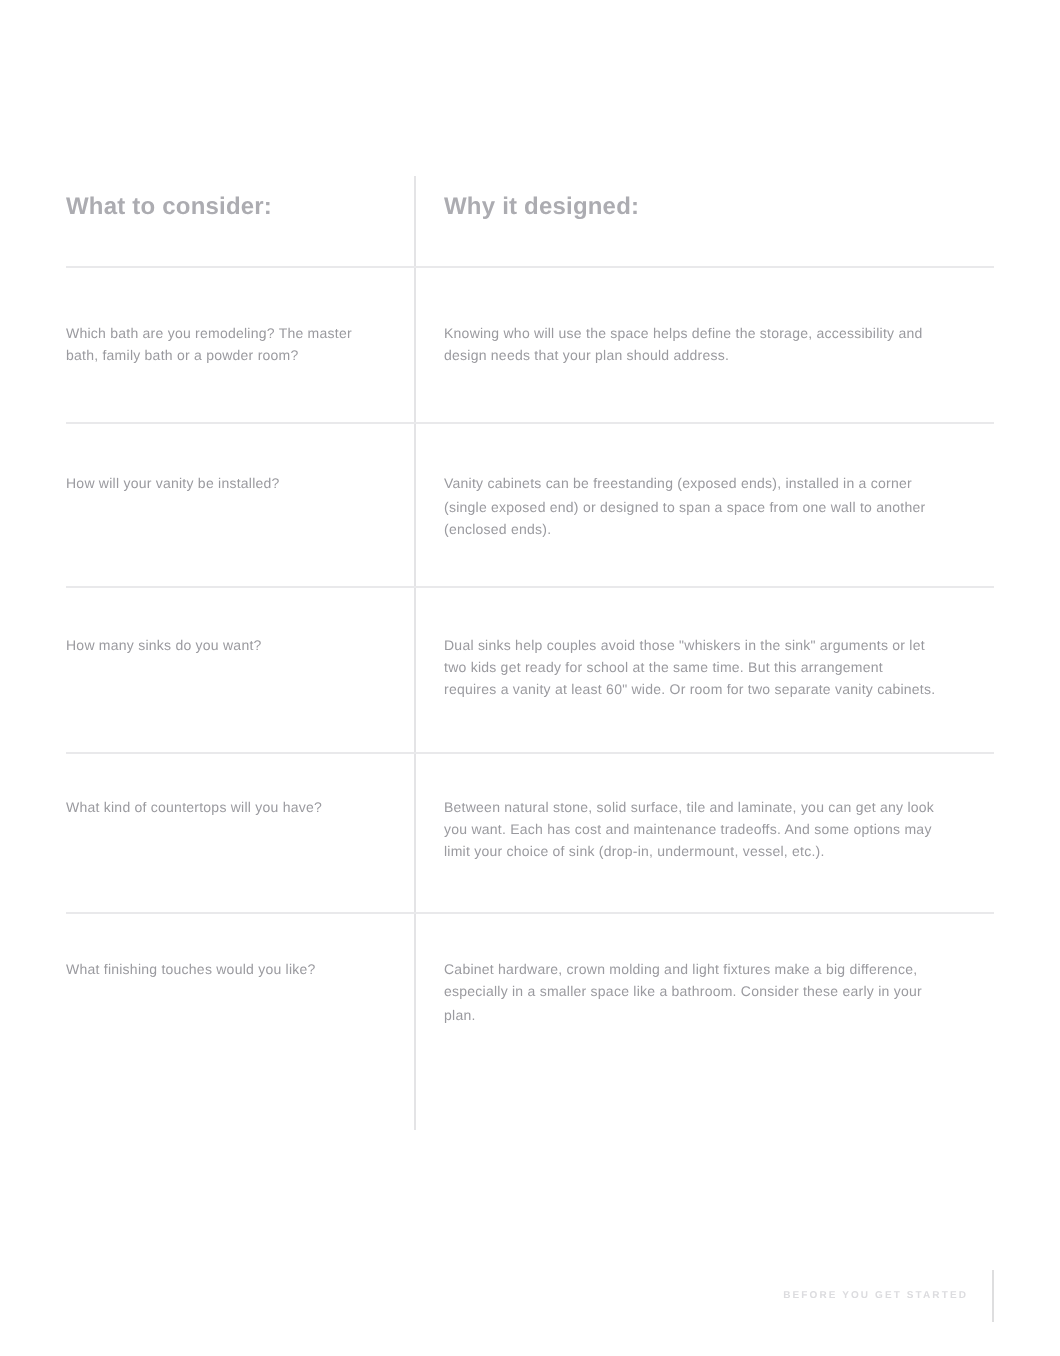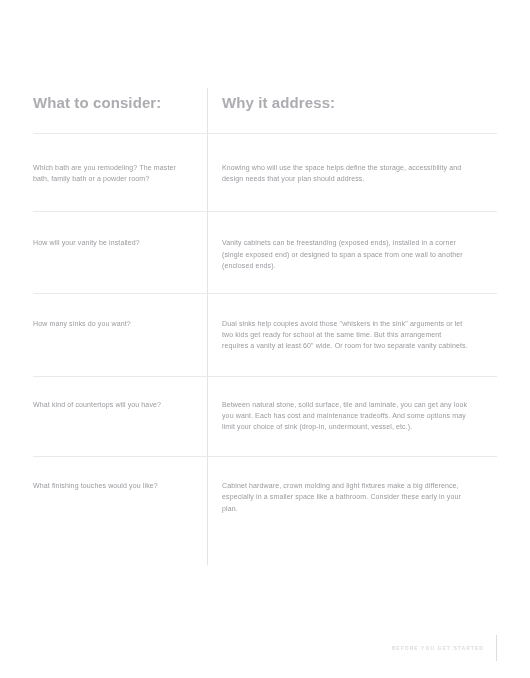--- a/index.html
+++ b/index.html
@@ -38,21 +38,21 @@
     background: #e4e4e6;
   }
 
   .header-row {
     display: flex;
     height: 45px;
     align-items: flex-start;
   }
 
   .th {
-    font-size: 15px;
+    font-size: 12px;
     font-weight: bold;
     color: #acacb1;
     letter-spacing: 0.1px;
     line-height: 16px;
     padding-top: 7px;
   }
 
   .col-a { width: 174px; flex: 0 0 174px; }
   .col-b { width: 290px; flex: 0 0 290px; padding-left: 15px; }
 
@@ -114,21 +114,21 @@
 <body>
 
 <div class="page">
 
   <div class="col-divider"></div>
 
   <div class="table">
 
     <div class="header-row">
       <div class="th col-a">What to consider:</div>
-      <div class="th col-b">Why it address:</div>
+      <div class="th col-b">Why it designed:</div>
     </div>
 
     <div class="rule"></div>
 
     <div class="row row-1">
       <div class="cell cell-q">Which bath are you remodeling? The master bath, family bath or a powder room?</div>
       <div class="cell cell-a">Knowing who will use the space helps define the storage, accessibility and design needs that your plan should address.</div>
     </div>
 
     <div class="rule"></div>

